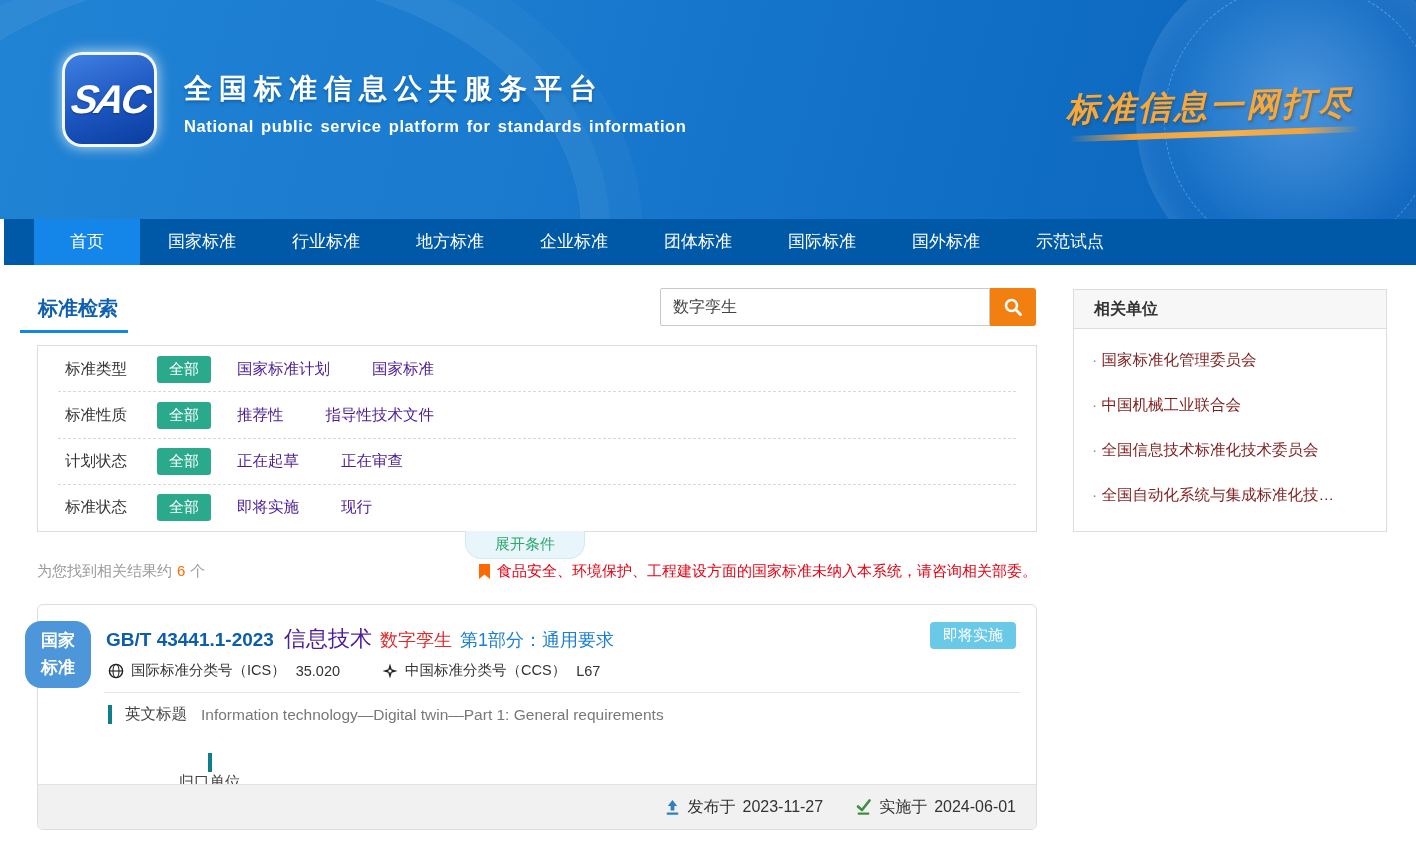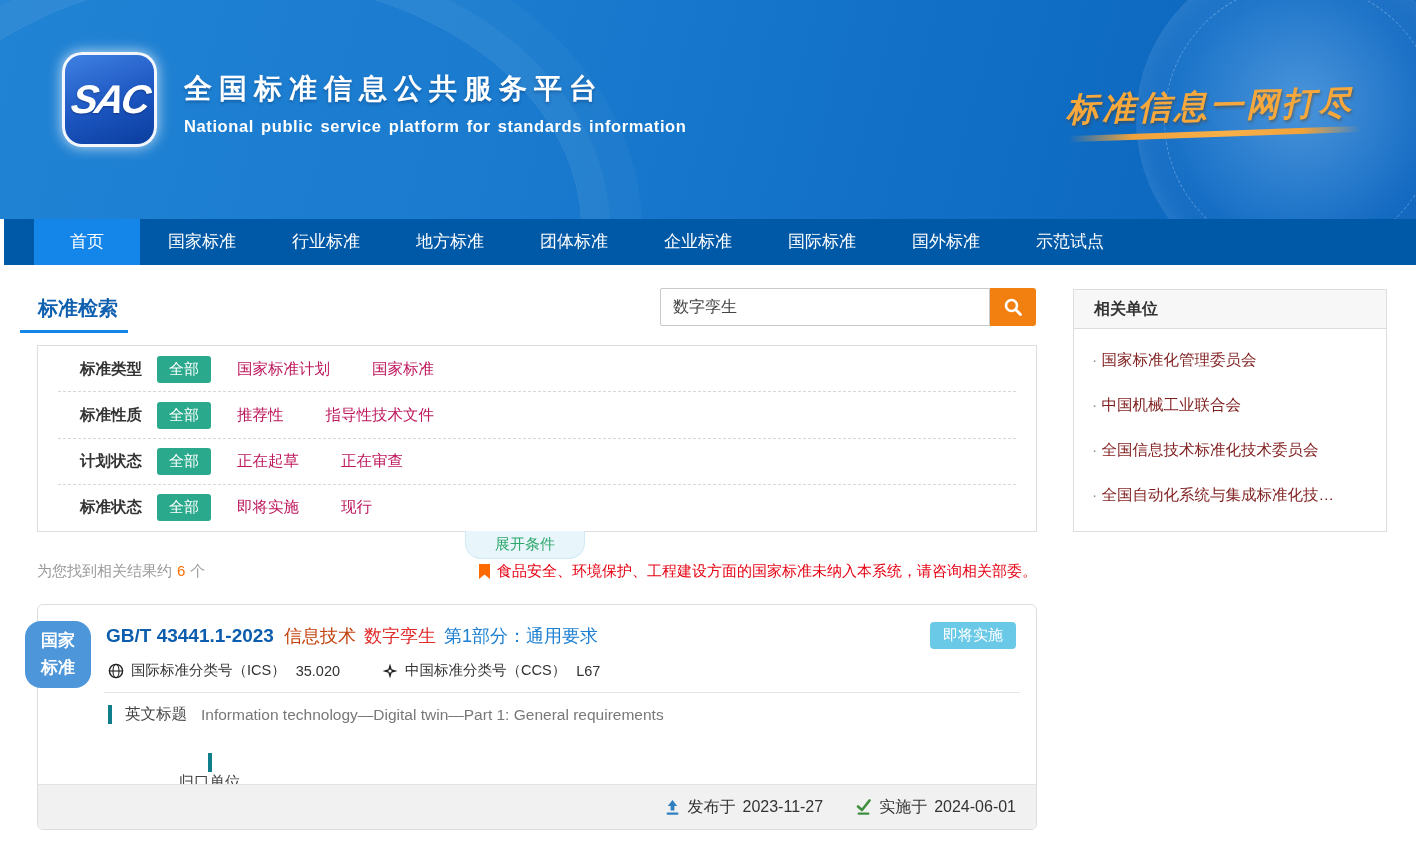--- a/index.html
+++ b/index.html
@@ -46,24 +46,24 @@
     border-radius:2px 0 0 2px; padding:0 12px; font-size:16px; color:#444; font-family:inherit; outline:none; }
   .search-btn { position:absolute; left:990px; top:288px; width:46px; height:38px; background:#F28011; border:none;
     border-radius:0 3px 3px 0; cursor:pointer; display:flex; align-items:center; justify-content:center; }
 
   
   .filter-box { position:absolute; left:37px; top:345px; width:1000px; height:187px; border:1px solid #ddd; background:#fff;
     display:flex; flex-direction:column; }
   .filter-row { flex:1; display:flex; align-items:center; padding-left:27px; position:relative; }
   .filter-row:not(:last-child)::after { content:""; position:absolute; left:20px; right:20px; bottom:0;
     border-bottom:1px dashed #d8d8d8; }
-  .filter-label { width:92px; font-size:15.5px; font-weight:bold; color:#333;text-align:center; }
+  .filter-label { width:92px; font-size:15.5px; font-weight:normal; color:#333; }
   .all-btn { background:#2AA98C; color:#fff; font-size:15px; padding:4px 12px; border:none; border-radius:3px;
     cursor:pointer; margin-right:26px; font-family:inherit; }
-  .filter-opt { font-size:15.5px; color:#be185d; cursor:pointer; margin-right:42px; }
+  .filter-opt { font-size:15.5px; color:#4c1d95; cursor:pointer; margin-right:42px; }
   .expand-pill { position:absolute; left:465px; top:531px; width:120px; height:28px; background:#E8F5FB;
     border:1px solid #D2EAF6; border-top:none; border-radius:0 0 16px 16px; display:flex; align-items:center;
     justify-content:center; color:#2FA86C; font-size:15px; cursor:pointer; z-index:2; }
 
   
   .results-row { position:absolute; left:37px; top:562px; width:1000px; display:flex; justify-content:space-between;
     align-items:flex-end; }
   .results-count { font-size:15px; color:#9a9a9a; }
   .results-count .num { color:#FF6A00; margin:0 5px; }
   .notice { display:flex; align-items:center; font-size:15px; color:#E60012; }
@@ -71,21 +71,21 @@
     clip-path:polygon(0 0,100% 0,100% 100%,50% 70%,0 100%); }
 
   
   .card { position:absolute; left:37px; top:604px; width:1000px; height:226px; border:1px solid #ddd;
     border-radius:6px; background:#fff; }
   .card-badge { position:absolute; left:-13px; top:16px; width:66px; height:67px; background:#4D96D9; border-radius:16px;
     color:#fff; font-size:17px; font-weight:bold; display:flex; flex-direction:column; align-items:center;
     justify-content:center; line-height:1.55; z-index:3; }
   .card-title-row { position:absolute; left:68px; top:19px; white-space:nowrap; cursor:pointer; }
   .card-code { font-size:19px; font-weight:bold; color:#0C5DAD; margin-right:10px; }
-  .card-t1 { font-size:18px; color:#c2410c; margin-right:8px; }
+  .card-t1 { font-size:22px; color:#4c1d95; margin-right:8px; }
   .card-hl { font-size:18px; color:#E02B2B; margin-right:8px; }
   .card-t2 { font-size:18px; color:#1E80D2; }
   .status-badge { position:absolute; right:20px; top:17px; background:#6BC9E8; color:#fff; font-size:15px;
     padding:4px 13px; border-radius:4px; }
   .card-meta { position:absolute; left:70px; top:56px; display:flex; align-items:center; font-size:14.5px; color:#333; }
   .meta-icon { margin-right:7px; display:flex; }
   .meta-label { color:#333; }
   .meta-value { margin-left:10px; color:#333; }
   .meta-gap { width:42px; }
   .card-sep { position:absolute; left:66px; right:16px; top:87px; border-top:1px solid #e5e5e5; }
@@ -126,22 +126,22 @@
       <div class="title-cn">全国标准信息公共服务平台</div>
       <div class="title-en">National public service platform  for standards information</div>
     </div>
   </div>
 
   <div class="nav">
     <div class="nav-item active">首页</div>
     <div class="nav-item">国家标准</div>
     <div class="nav-item">行业标准</div>
     <div class="nav-item">地方标准</div>
+    <div class="nav-item">企业标准</div>
     <div class="nav-item">团体标准</div>
-    <div class="nav-item">企业标准</div>
     <div class="nav-item">国际标准</div>
     <div class="nav-item">国外标准</div>
     <div class="nav-item">示范试点</div>
   </div>
 
   <div class="search-title">标准检索</div>
   <div class="search-underline"></div>
   <input class="search-input" type="text" value="数字孪生" style="">
   <button class="search-btn">
     <span style="display:flex;">

